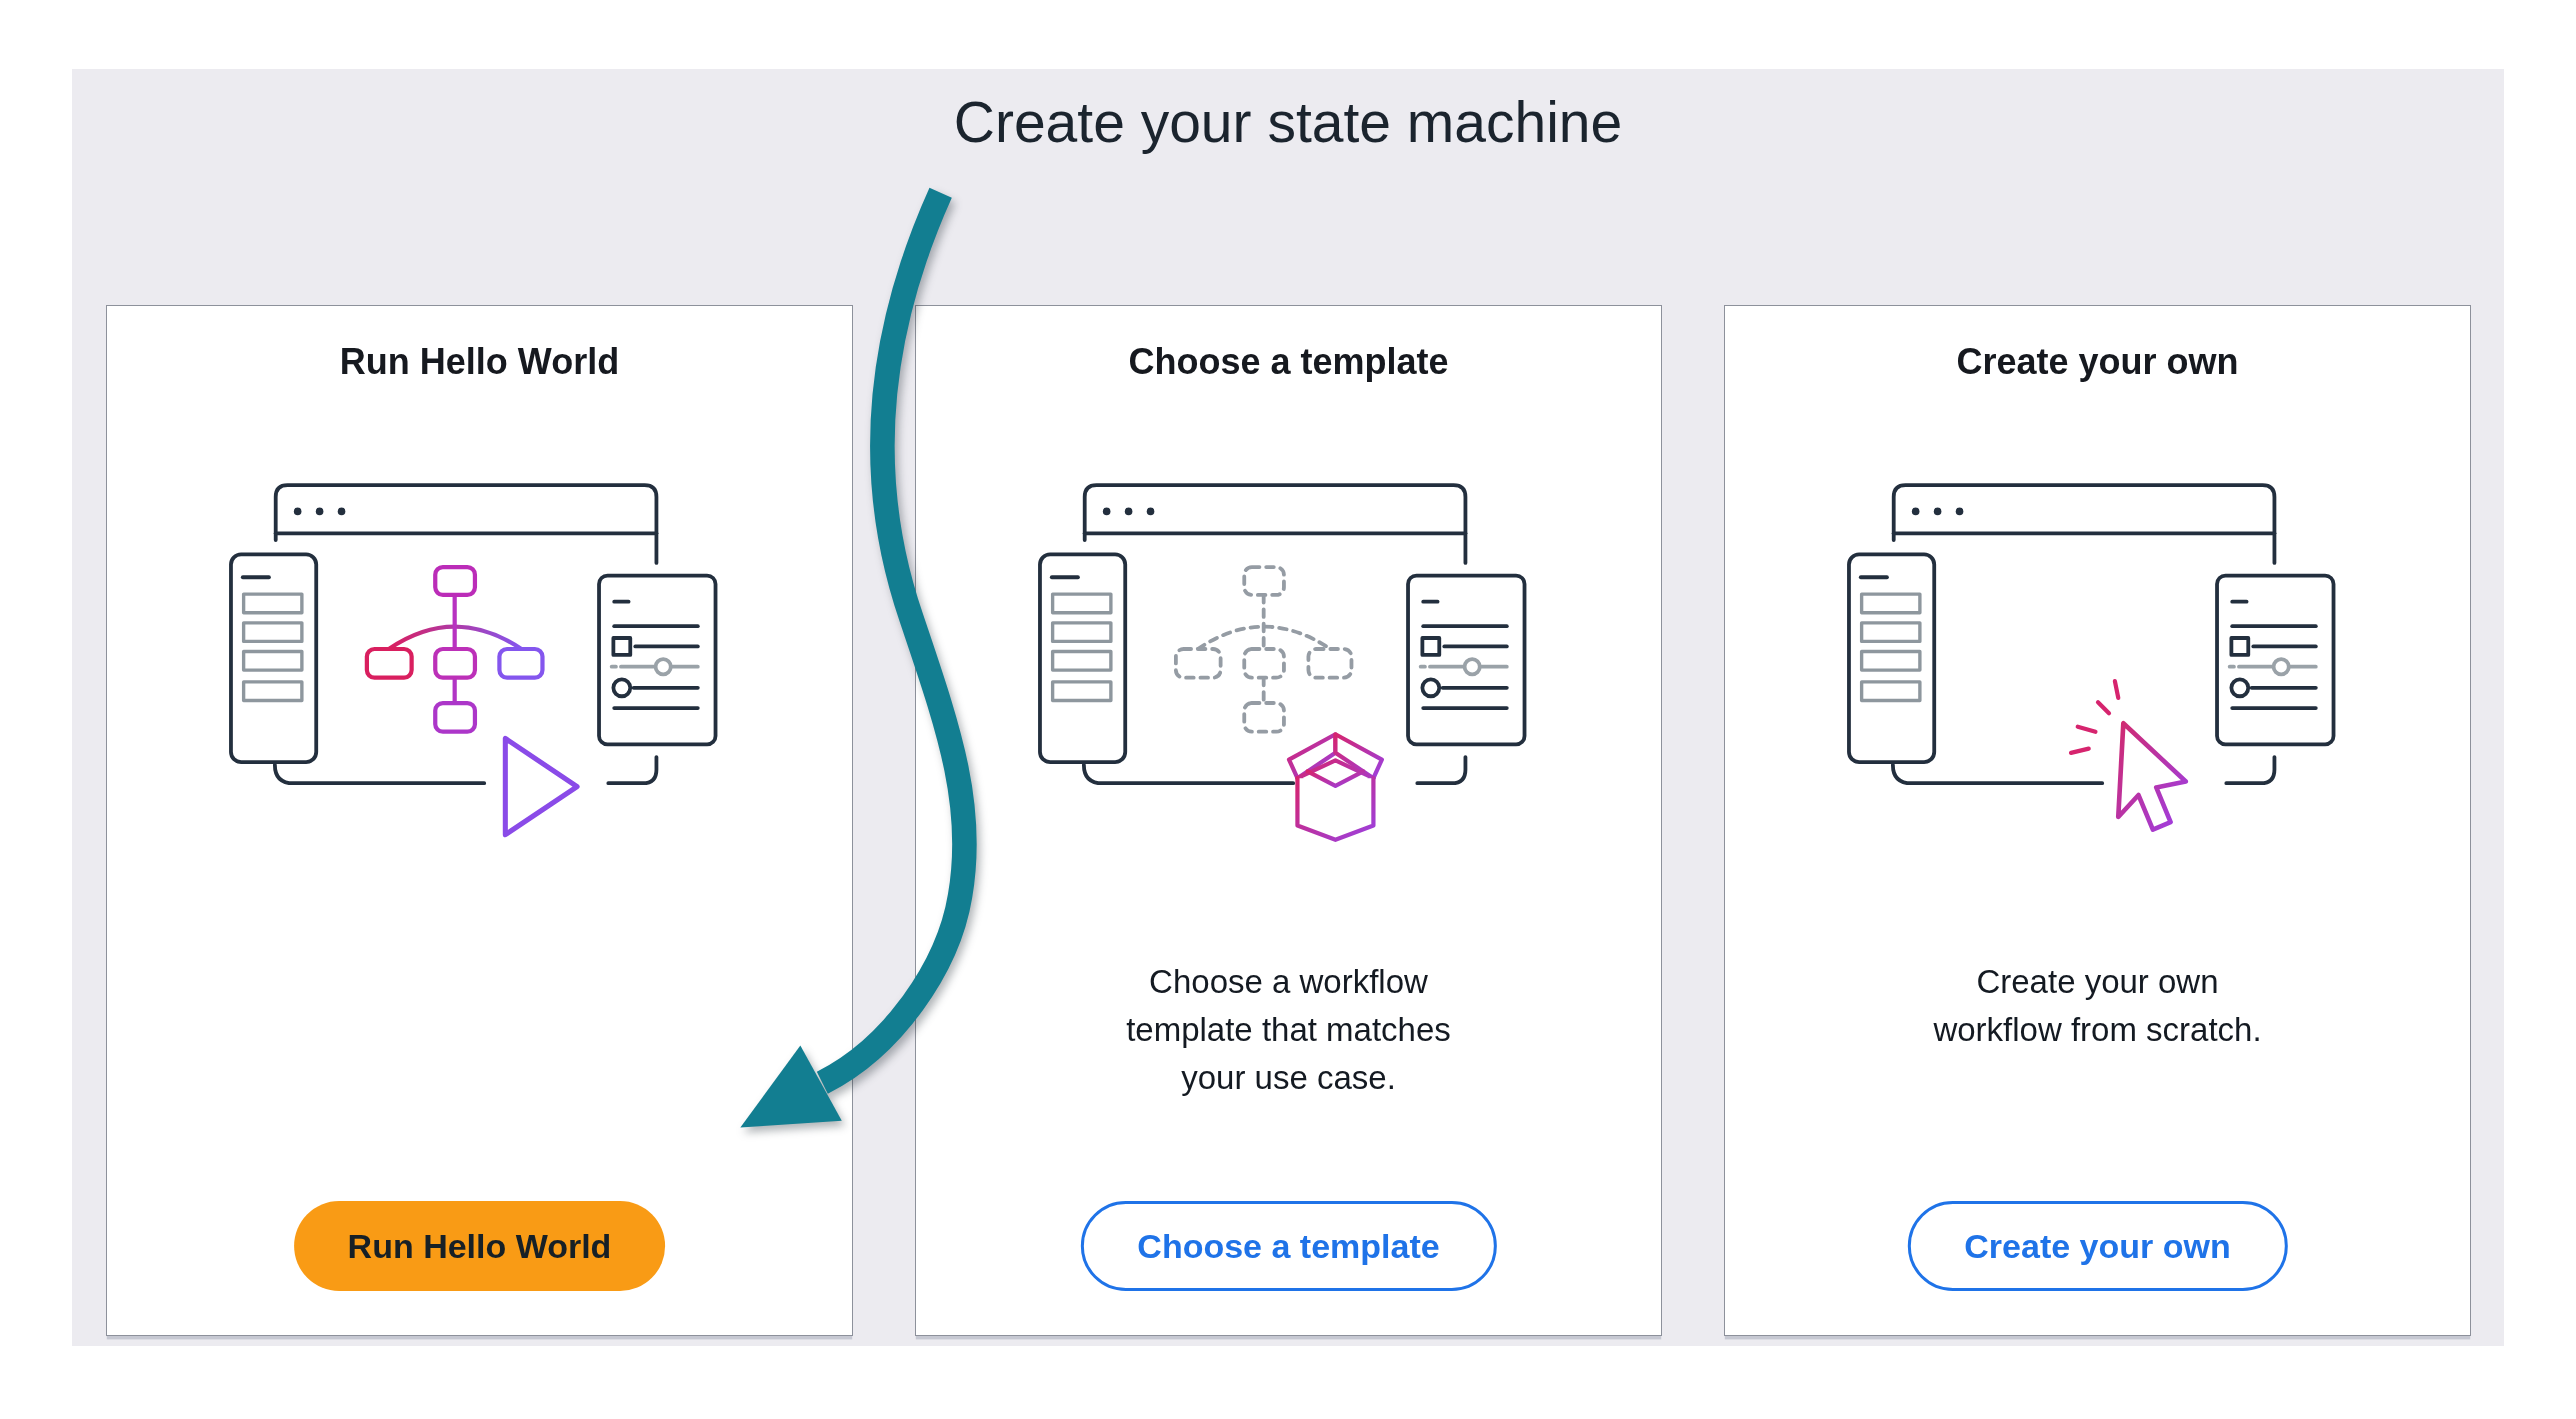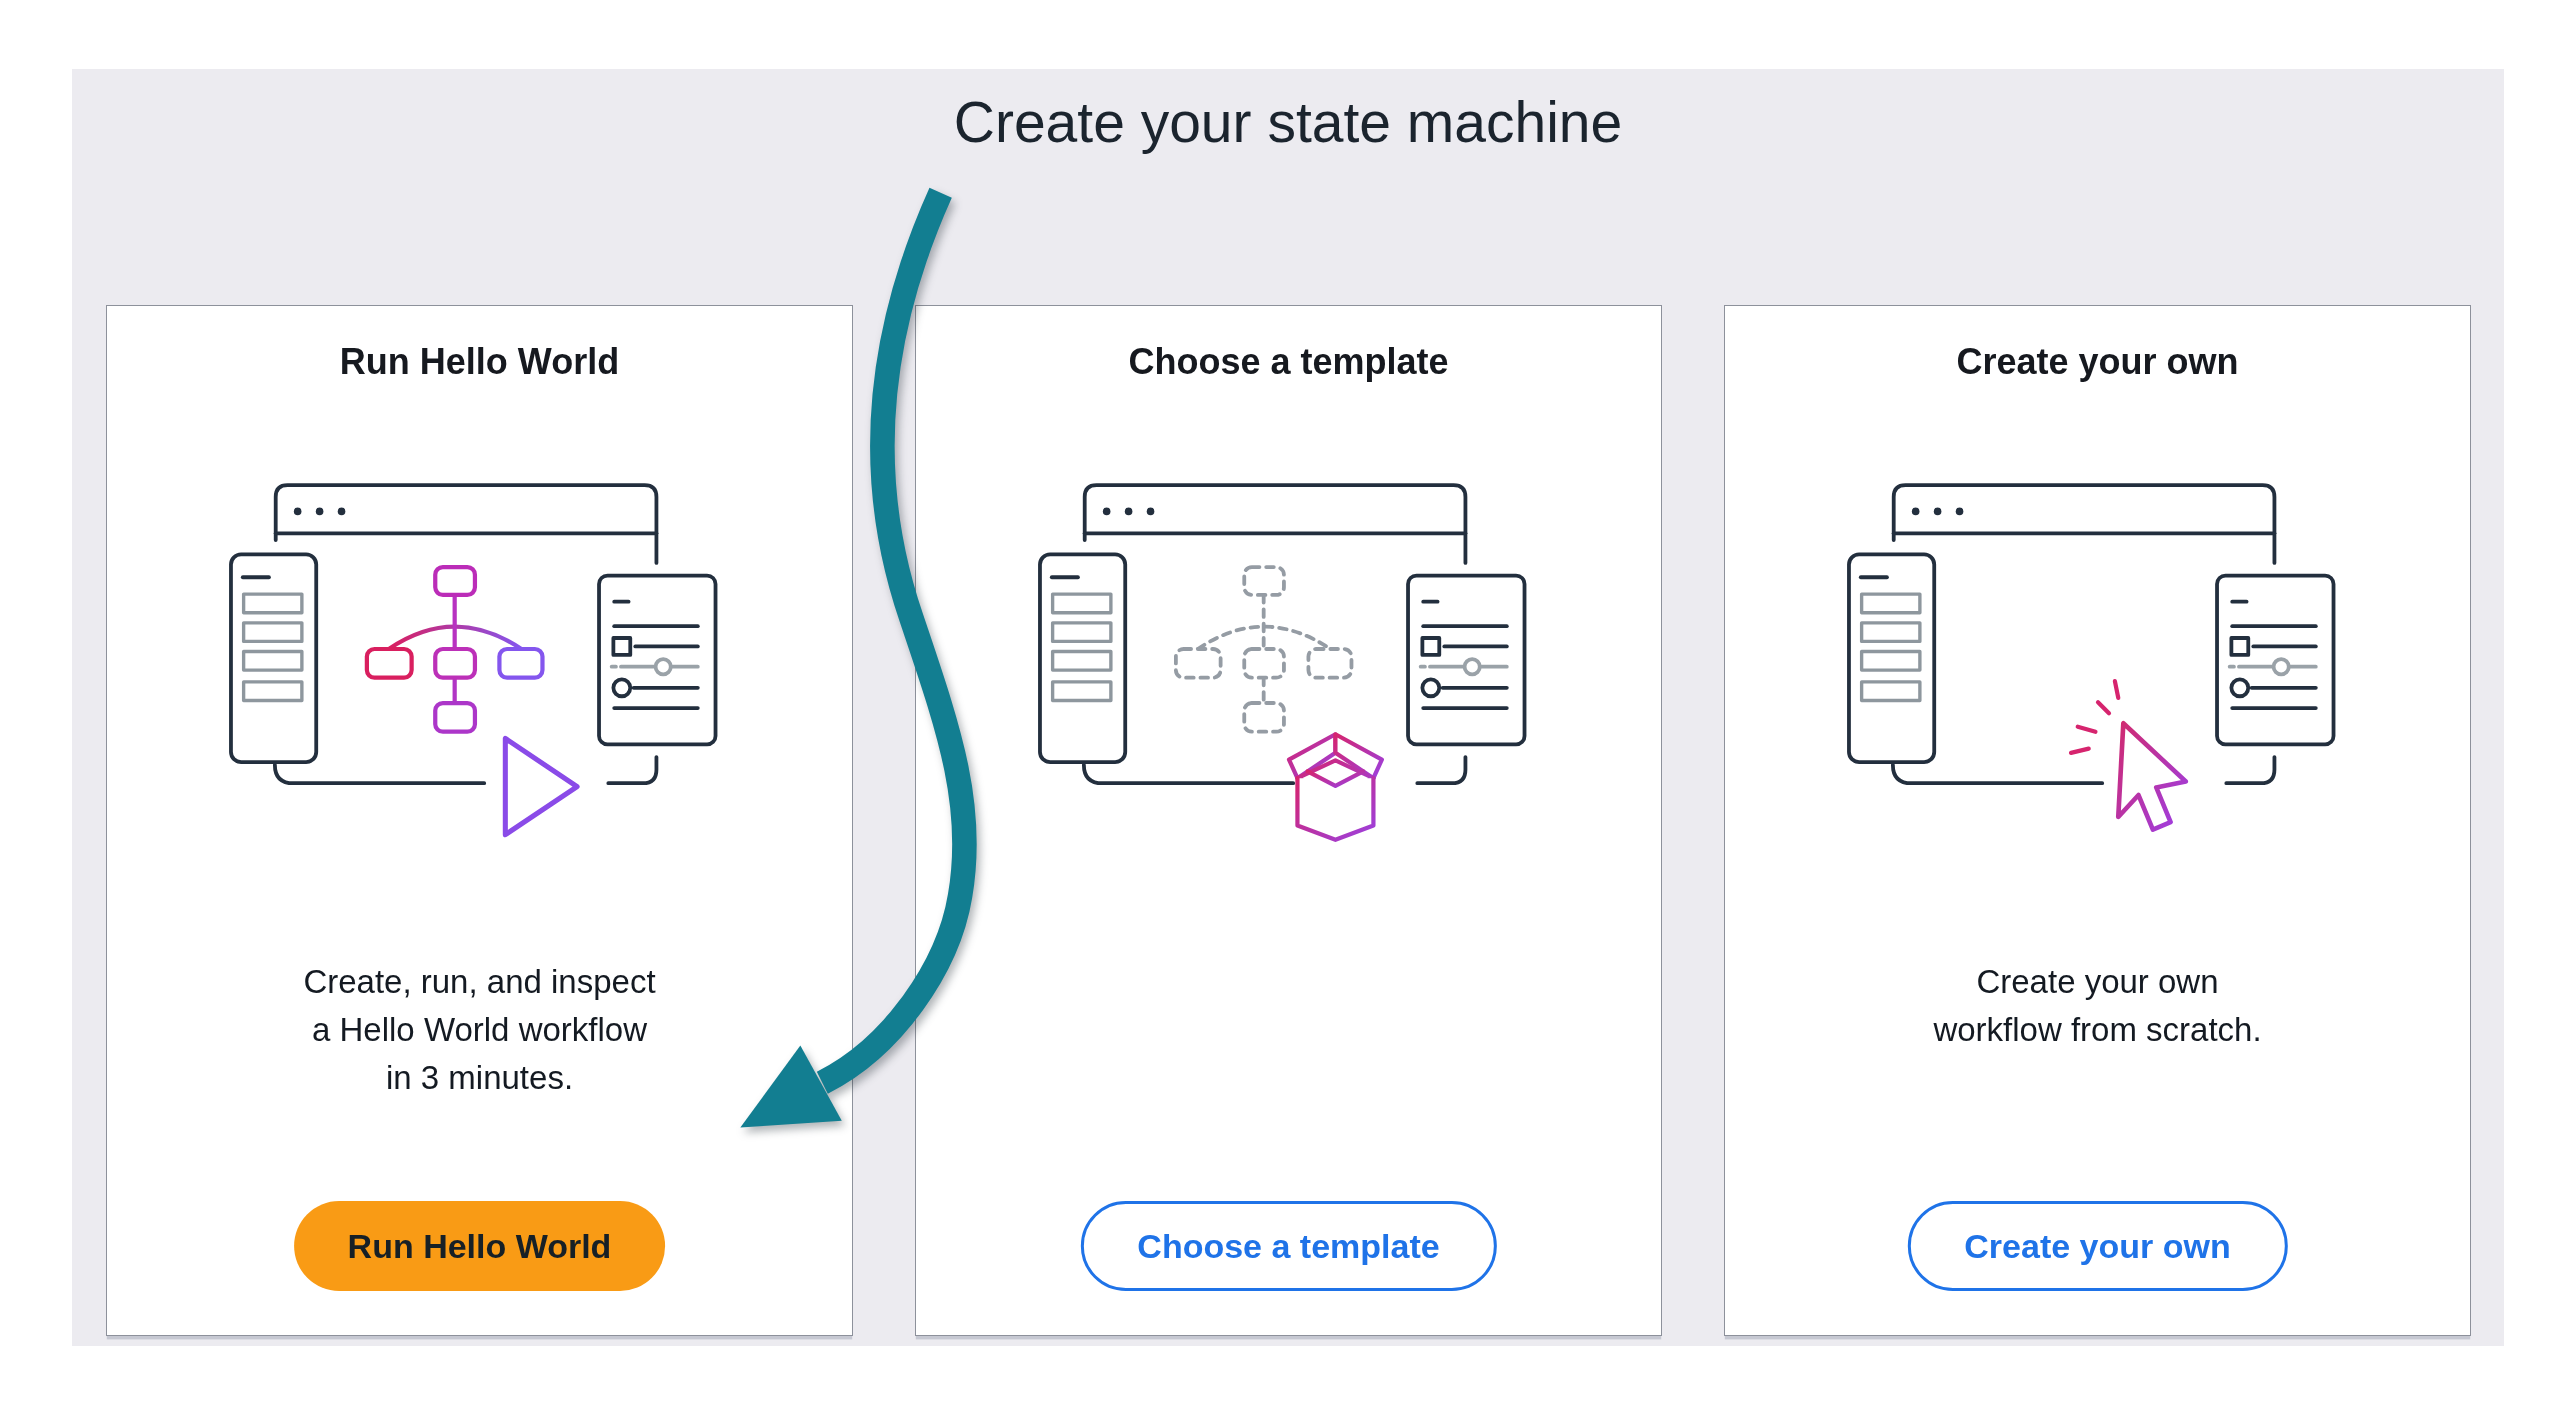--- a/index.html
+++ b/index.html
@@ -95,23 +95,20 @@
             <line x1="270" y1="135" x2="270" y2="199" stroke="#b832c1"></line>
             <line x1="270" y1="233" x2="270" y2="263" stroke="#b135c5"></line>
             <rect x="247" y="102" width="47" height="33" rx="9" stroke="#bb2cb8"></rect>
             <rect x="166" y="199" width="53" height="34" rx="9" stroke="#d91f5f"></rect>
             <rect x="247" y="199" width="47" height="34" rx="9" stroke="#bc30b8"></rect>
             <rect x="323" y="199" width="51" height="34" rx="9" stroke="#8456ee"></rect>
             <rect x="247" y="263" width="47" height="34" rx="9" stroke="#ac36c9"></rect>
             <path d="M330,305 L330,419 L415,362 Z" stroke="#8a4be8" stroke-width="6"></path>
           </g>
         </svg>
-        <div class="card-body">Create, run, and inspect
-a Hello World workflow
-in 3 minutes.</div>
         <button class="card-button primary">Run Hello World</button>
       </div>
 
       <div class="card">
         <div class="card-heading">Choose a template</div>
         <svg class="card-illustration" width="507" height="363" viewBox="0 0 600 430">
           <use href="#ill-frame" xlink:href="#ill-frame"></use>
           <g fill="#ffffff" stroke="#959ca4" stroke-width="4.5" stroke-dasharray="9 8" stroke-linecap="round" stroke-linejoin="round">
             <path d="M192,199 Q270,146 349,199" fill="none"></path>
             <line x1="270" y1="135" x2="270" y2="199"></line>
@@ -125,20 +122,23 @@
           <g fill="#ffffff" stroke="url(#pg)" stroke-width="5" stroke-linejoin="round" stroke-linecap="round">
             <line x1="355" y1="298" x2="355" y2="272"></line>
             <path d="M355,300 L300,330 L310,352 L355,322 Z"></path>
             <path d="M355,300 L410,330 L400,352 L355,322 Z"></path>
             <path d="M310,352 L355,331 L400,352 L355,373 Z"></path>
             <path d="M310,352 L310,408 L355,425 L400,408 L400,352"></path>
             <line x1="355" y1="373" x2="355" y2="425"></line>
             <path d="M322,344 L355,361 L388,344" fill="none"></path>
           </g>
         </svg>
+        <div class="card-body">Choose a workflow
+template that matches
+your use case.</div>
         <button class="card-button secondary">Choose a template</button>
       </div>
 
       <div class="card">
         <div class="card-heading">Create your own</div>
         <svg class="card-illustration" width="507" height="363" viewBox="0 0 600 430">
           <use href="#ill-frame" xlink:href="#ill-frame"></use>
           <g stroke="#d6246e" stroke-width="5" stroke-linecap="round">
             <line x1="300" y1="262" x2="313" y2="275"></line>
             <line x1="276" y1="291" x2="297" y2="297"></line>

